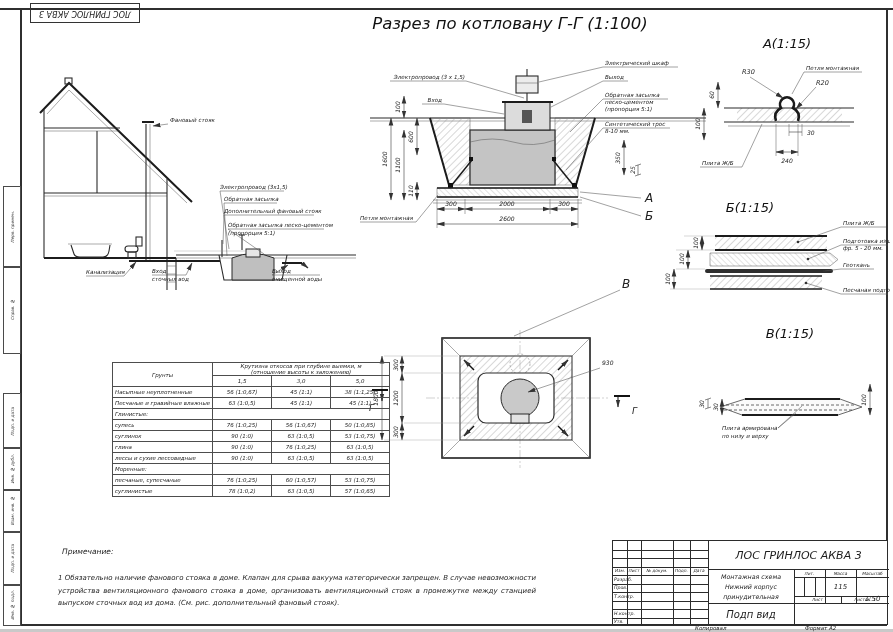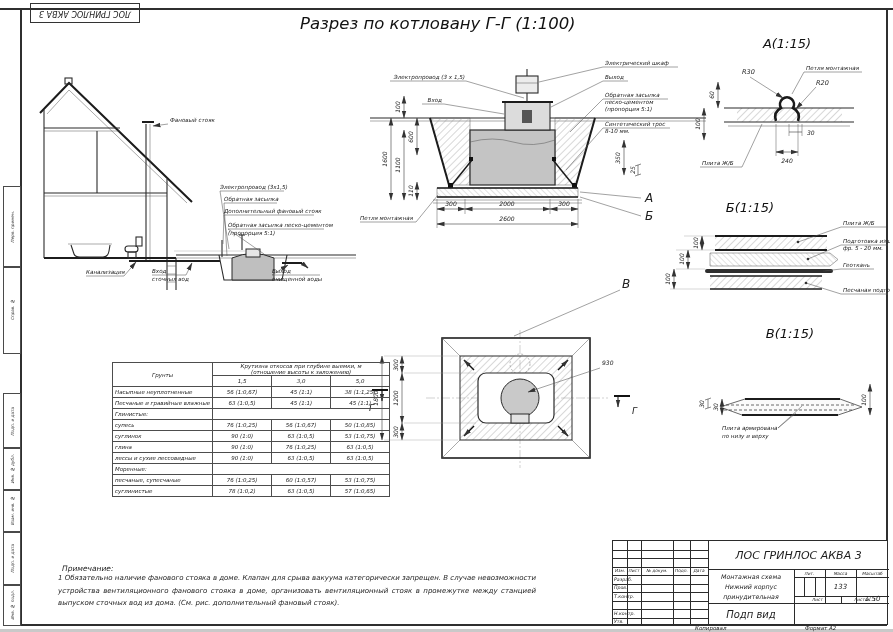--- a/index.html
+++ b/index.html
@@ -4,21 +4,21 @@
 <style>
   html,body{margin:0;padding:0;}
   body{width:893px;height:632px;position:relative;background:#fff;overflow:hidden;
        font-family:"DejaVu Sans",sans-serif;}
   .abs{position:absolute;}
   .frame-ln{position:absolute;background:#2f2f2f;}
   .stamp{border:1.3px solid #333;display:flex;align-items:center;justify-content:center;}
   .stamp span{transform:rotate(180deg);font:italic 8px "DejaVu Sans",sans-serif;color:#222;white-space:nowrap;}
   .marginbox{border:1px solid #4a4a4a;display:flex;align-items:center;justify-content:center;overflow:hidden;}
   .marginbox span{writing-mode:vertical-rl;transform:rotate(180deg);font:italic 4.2px "DejaVu Sans",sans-serif;color:#333;white-space:nowrap;}
-  .sheet-title{font:italic 16.5px "DejaVu Sans",sans-serif;color:#111;}
+  .sheet-title{font:italic 16.5px "DejaVu Sans",sans-serif;color:#111;text-align:center;}
   
   svg text{font-family:"DejaVu Sans",sans-serif;font-style:italic;fill:#222;}
   .dt{font-size:6px;}
   .lbl{font-size:5.6px;}
   .big{font-size:12px;}
   .ttl{font-size:13px;fill:#111;}
   .thin{stroke:#555;stroke-width:.5;fill:none;}
   .xthin{stroke:#999;stroke-width:.4;fill:none;}
   .med{stroke:#2b2b2b;stroke-width:1.1;fill:none;}
   .thk{stroke:#1c1c1c;stroke-width:2;fill:none;}
@@ -481,21 +481,21 @@
       </tr>
   <tr>
         <td class="nm">суглинистые</td>
         <td class="num">78 (1:0,2)</td>
         <td class="num">63 (1:0,5)</td>
         <td class="num">57 (1:0,65)</td>
       </tr>
 </tbody>
   </table>
 
-<div class="abs note-h" style="left:62px;top:564px">Примечание:</div>
+<div class="abs note-h" style="left:62px;top:547px">Примечание:</div>
 <div class="abs note-t" style="left:58px;top:572px;width:478px">1 Обязательно наличие фанового стояка в доме. Клапан для срыва вакуума категорически запрещен. В случае невозможности устройства вентиляционного фанового стояка в доме, организовать вентиляционный стояк в промежутке между станцией выпуском сточных вод из дома. (См. рис. дополнительный фановый стояк).</div>
 
 <div class="abs tblock" style="left:612px;top:540px;width:276px;height:85px">
 
   <div class="tl" style="left:14px;top:0;width:1px;height:85px"></div>
   <div class="tl" style="left:28px;top:0;width:1px;height:85px"></div>
   <div class="tl" style="left:60px;top:0;width:1px;height:85px"></div>
   <div class="tl" style="left:77px;top:0;width:1px;height:85px"></div>
   <div class="tl" style="left:95px;top:0;width:1.4px;height:85px"></div>
   <div class="tl" style="left:181px;top:28px;width:1.4px;height:57px"></div>
@@ -519,21 +519,21 @@
   <div class="tl" style="left:181px;top:55px;width:95px;height:1px"></div>
   <div class="tl" style="left:95px;top:62px;width:181px;height:1.4px"></div>
 
   <div class="tcell" style="left:95px;top:0;width:181px;height:28px;font:italic 11px 'DejaVu Sans',sans-serif">ЛОС ГРИНЛОС АКВА 3</div>
   <div class="tcell" style="left:95px;top:30px;width:86px;height:10px;font:italic 6.3px 'DejaVu Sans',sans-serif">Монтажная схема</div>
   <div class="tcell" style="left:95px;top:40px;width:86px;height:10px;font:italic 6.3px 'DejaVu Sans',sans-serif">Нижний корпус</div>
   <div class="tcell" style="left:95px;top:50px;width:86px;height:10px;font:italic 6.3px 'DejaVu Sans',sans-serif">принудительная</div>
   <div class="tcell tiny" style="left:181px;top:28px;width:31px;height:8px">Лит.</div>
   <div class="tcell tiny" style="left:212px;top:28px;width:31px;height:8px">Масса</div>
   <div class="tcell tiny" style="left:243px;top:28px;width:33px;height:8px">Масштаб</div>
-  <div class="tcell" style="left:212px;top:36px;width:31px;height:19px;font:italic 7px 'DejaVu Sans',sans-serif">133</div>
+  <div class="tcell" style="left:212px;top:36px;width:31px;height:19px;font:italic 7px 'DejaVu Sans',sans-serif">115</div>
   <div class="tcell" style="left:243px;top:48px;width:33px;height:19px;font:italic 7px 'DejaVu Sans',sans-serif">1:50</div>
   <div class="tcell tiny" style="left:181px;top:55px;width:47px;height:7px">Лист</div>
   <div class="tcell tiny" style="left:228px;top:55px;width:48px;height:7px;gap:3px">
     <span>Листов</span>
     <span>1</span>
   </div>
   <div class="tcell" style="left:95px;top:62px;width:86px;height:23px;font:italic 10px 'DejaVu Sans',sans-serif">Подп вид</div>
   <div class="tcell tiny" style="left:0;top:25.5px;width:14px;height:8.5px">Изм.</div>
   <div class="tcell tiny" style="left:14px;top:25.5px;width:14px;height:8.5px">Лист</div>
   <div class="tcell tiny" style="left:28px;top:25.5px;width:32px;height:8.5px">№ докум.</div>

